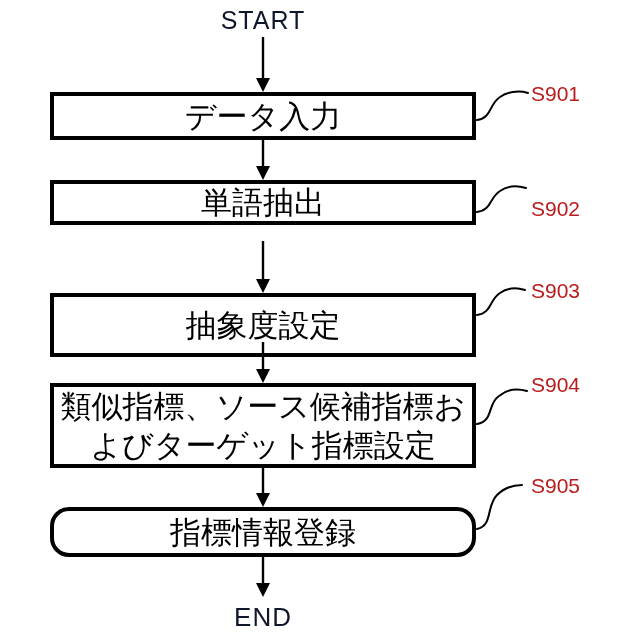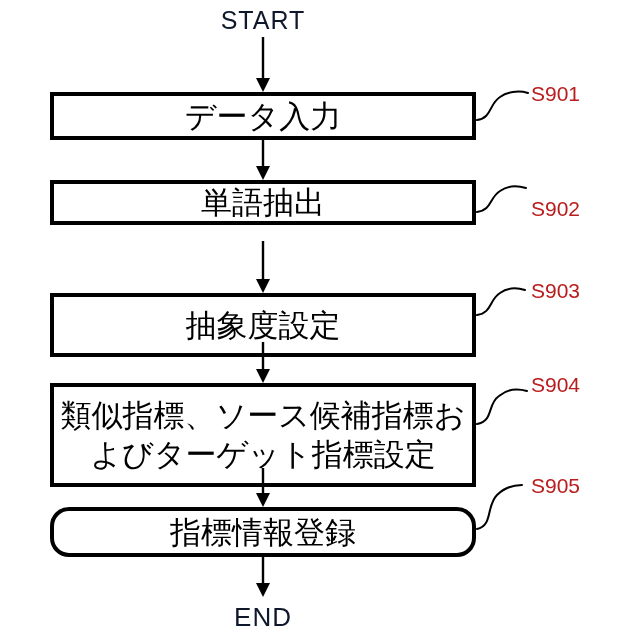--- a/index.html
+++ b/index.html
@@ -35,21 +35,21 @@
     justify-content: center;
     align-items: center;
     text-align: center;
     font-size: 31px;
     line-height: 39px;
     color: #000000;
   }
   .box1 { top: 92px;  height: 48px; }
   .box2 { top: 180px; height: 45px; }
   .box3 { top: 293px; height: 64px; }
-  .box4 { top: 383px; height: 104px; }
+  .box4 { top: 383px; height: 85px; }
   .box5 { top: 507px; height: 50px; border-radius: 19px; }
   .steplabel {
     position: absolute;
     left: 531px;
     font-size: 21px;
     white-space: nowrap;
     color: #b91c1c;
   }
   .s901 { top: 82px; }
   .s902 { top: 181px; margin-top: 16px; }

